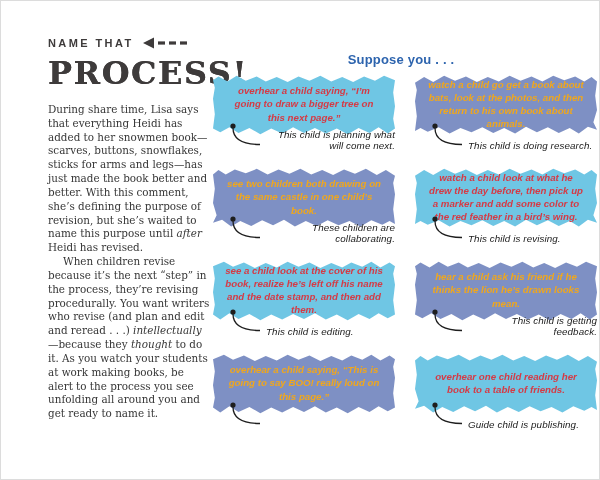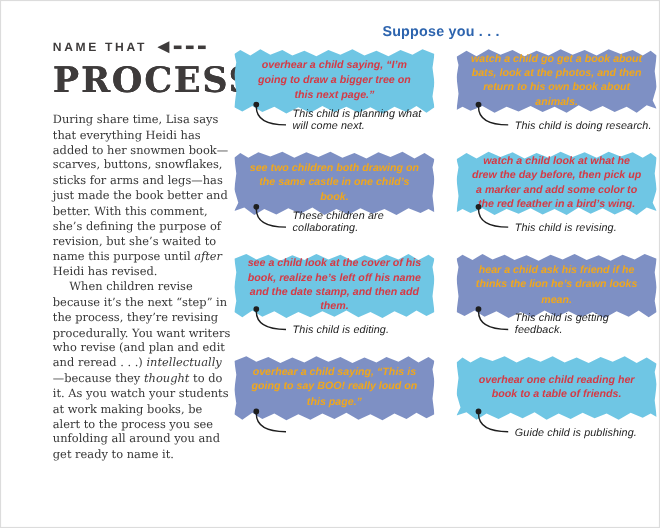--- a/index.html
+++ b/index.html
@@ -21,21 +21,21 @@
     text-shadow:0 0 0.4px var(--ink);
   }
   .body-text {
     margin-top:11px; font-family:"DejaVu Serif", serif;
     font-size:10.4px; line-height:1.33; color:#363636;
   }
   .body-text p { margin:0; }
   .body-text p.indent { text-indent:15px; }
   .it { font-style:italic; }
   
-  .right-col { position:absolute; left:212px; top:20px; width:376px; }
+  .right-col { position:absolute; left:212px; top:51px; width:376px; }
   .suppose-heading {
     text-align:center; color:var(--header-blue); font-weight:bold;
     font-size:13px; margin:0 0 7px 0; letter-spacing:0.2px;
   }
   .cards-grid {
     display:grid; grid-template-columns:182px 182px; column-gap:20px;font-style:italic;
   }
   .cell { position:relative; height:93px; }
   .card { position:relative; height:62px; }
   .tear {
@@ -55,21 +55,21 @@
   }
   .card.light .card-text { color:var(--red-text); }
   .card.dark  .card-text { color:var(--yellow-text); }
   .caption-row {
     position:relative; z-index:2; margin-top:-13px; margin-left:16px;
     display:flex; align-items:flex-end; gap:3px;
   }
   .pointer { flex:0 0 auto; display:block; }
   .pointer path { stroke:#1e1e1e; stroke-width:1.3; fill:none; }
   .pointer circle { fill:#1e1e1e; }
-  .caption { font-size:9.8px; color:#1b1b1b; position:relative; top:3px; letter-spacing:0.1px; }
+  .caption { font-size:9.8px; color:#1b1b1b; position:relative; top:3px; letter-spacing:0.1px;text-align:right; }
   
   .footer { position:absolute; left:0; bottom:18px; display:flex; align-items:center; }
   .page-num {
     width:38px; height:15px; background:var(--salmon);
     display:flex; align-items:center; justify-content:center;
     font-size:9px; font-weight:bold; color:var(--ink);
   }
   .book-title {
     margin-left:9px; font-family:"DejaVu Serif", serif; font-size:9.3px;
     color:#565656; letter-spacing:0.5px;

